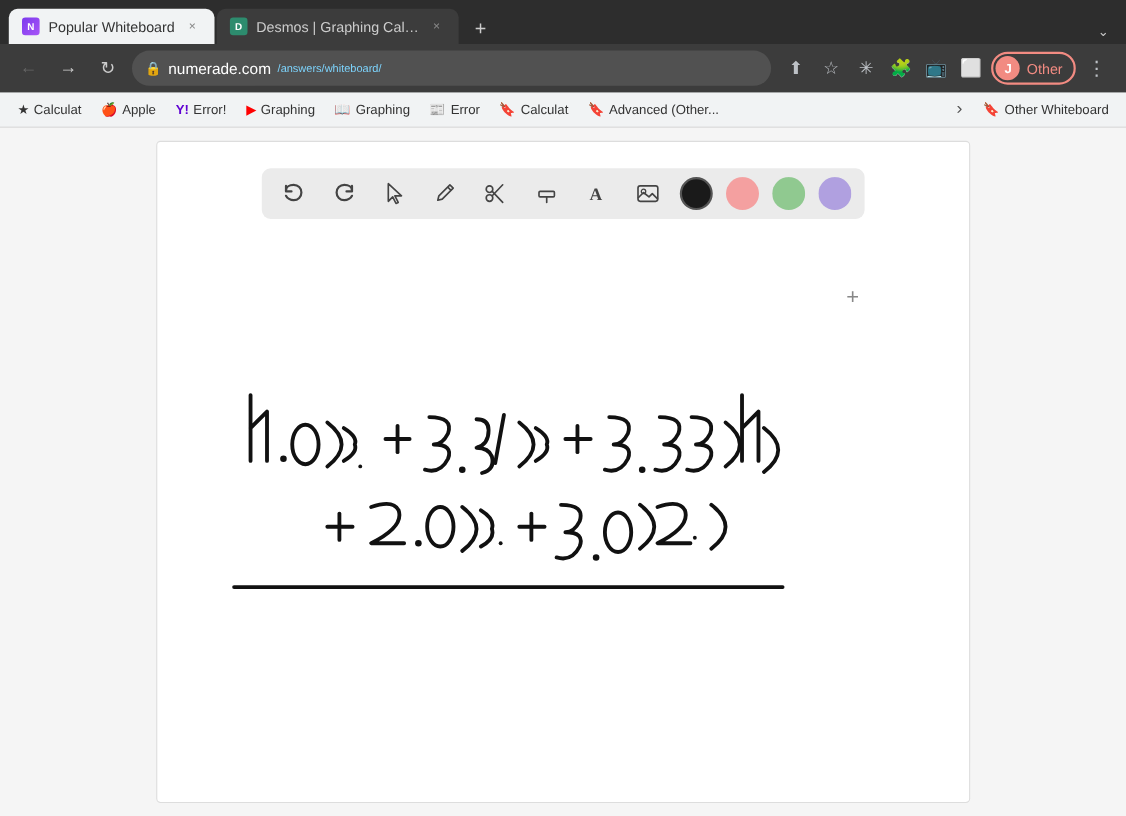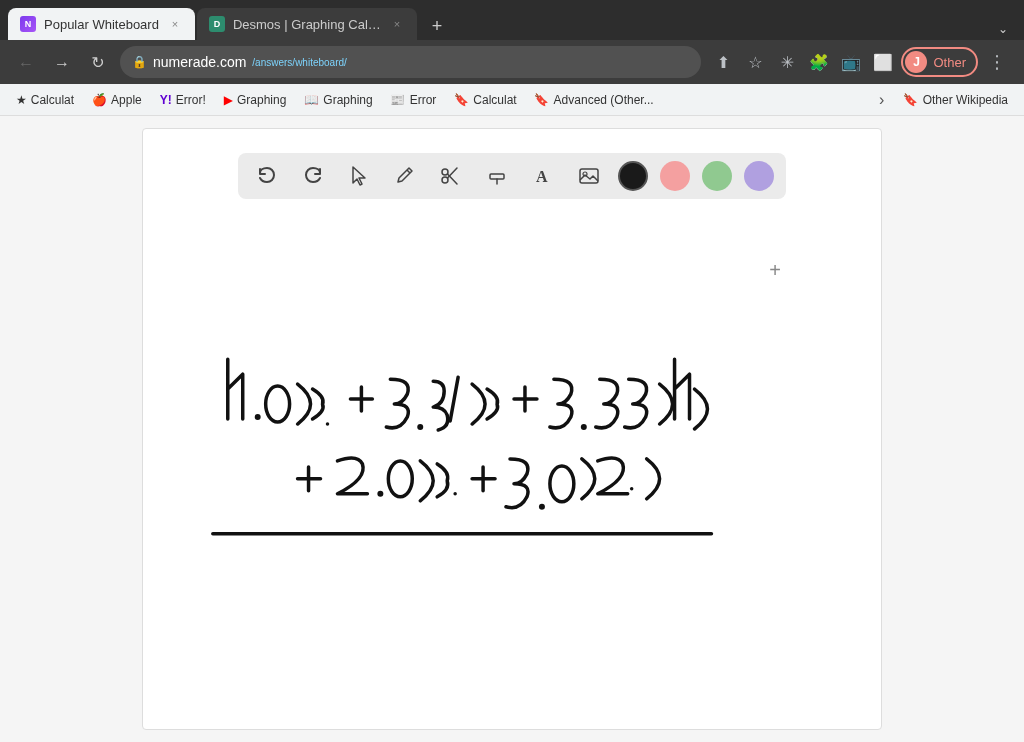--- a/index.html
+++ b/index.html
@@ -332,21 +332,21 @@
       <span class="bookmark-icon">🔖</span>
       <span>Calculat</span>
     </div>
     <div class="bookmark-item">
       <span class="bookmark-icon">🔖</span>
       <span>Advanced (Other...</span>
     </div>
     <div class="bookmarks-more">›</div>
     <div class="bookmarks-other">
       <span>🔖</span>
-      <span>Other Wikipedia</span>
+      <span>Other Whiteboard</span>
     </div>
   </div>
 
 </div>
 
 <div class="whiteboard-container">
   <div class="whiteboard">
 
     <div style="display:flex; justify-content:center; padding: 10px 0 8px;">
       <div class="wb-toolbar">

